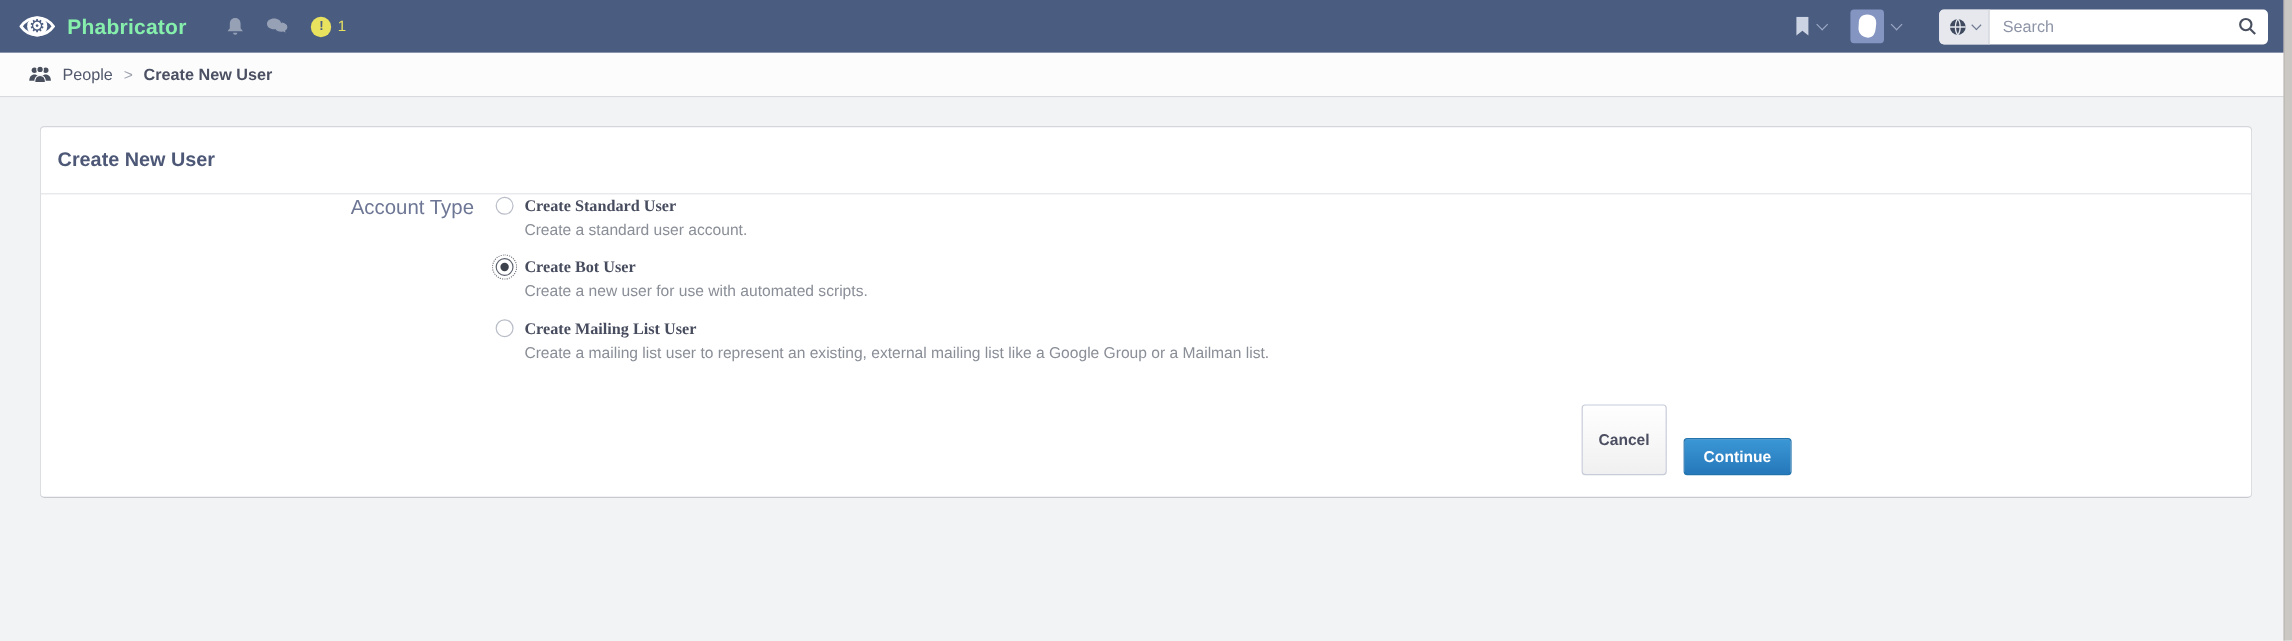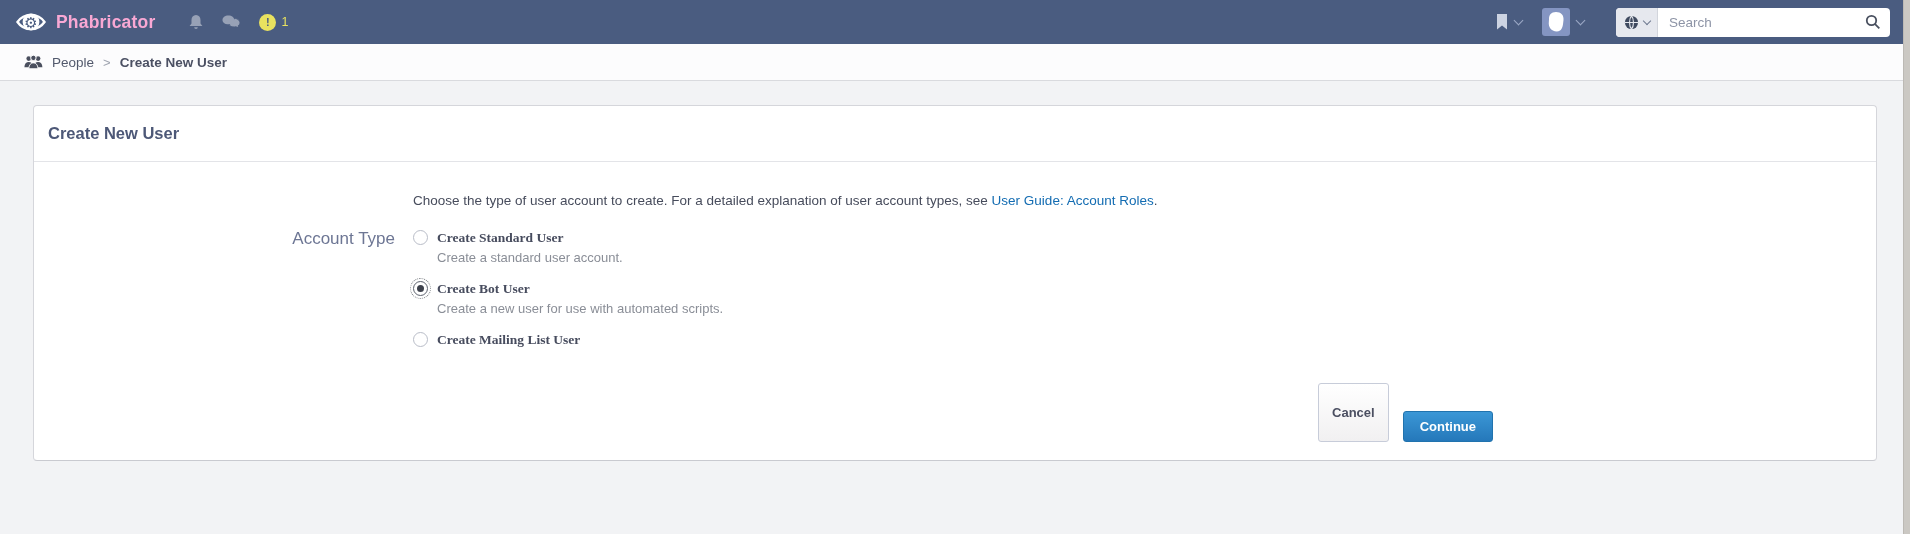--- a/index.html
+++ b/index.html
@@ -13,21 +13,21 @@
   .topbar {
     height:44px; background:#4a5c80; display:flex; align-items:center;
     padding:0 20px 0 16px;
   }
   .logo { width:30px; height:30px; position:relative; flex-shrink:0; }
   .logo svg { position:absolute; inset:0; }
   .logo-gear {
     position:absolute; inset:0; display:flex; align-items:center; justify-content:center;
     color:#4a5c80; font-size:15px; line-height:1;
   }
-  .brand { color:#f9a8d4; font-size:17.5px; font-weight:bold; letter-spacing:.2px; margin-left:10px;text-align:right; }
+  .brand { color:#86efac; font-size:17.5px; font-weight:bold; letter-spacing:.2px; margin-left:10px;text-align:right; }
   .tb-icons { display:flex; align-items:center; margin-left:24px; }
   .tb-icon { display:flex; align-items:center; padding:0 9px; cursor:pointer; }
   .alert-bubble {
     width:17px; height:17px; border-radius:50%; background:#e9e25f;
     display:flex; align-items:center; justify-content:center;
     color:#4a5c80; font-size:11px; font-weight:bold;
   }
   .alert-count { color:#e9e25f; font-size:12.5px; margin-left:5px; }
 
   .tb-right { margin-left:auto; display:flex; align-items:center; }
@@ -186,23 +186,20 @@
   <span class="crumb current">Create New User</span>
 </div>
 
 <div class="page">
   <div class="card">
     <div class="card-header">
       <span class="card-title">Create New User</span>
     </div>
     <div class="card-body">
       <div class="form-area">
-        <div class="intro">
-          <span>Choose the type of user account to create. For a detailed explanation of user account types, see </span><a>User Guide: Account Roles</a><span>.</span>
-        </div>
 
         <div class="frow">
           <div class="flabel">Account Type</div>
           <div class="fcontrol">
 
             <div class="option">
               <span class="radio"></span>
               <span class="opt-text">
                 <div class="opt-label">Create Standard User</div>
                 <div class="opt-caption">Create a standard user account.</div>
@@ -214,20 +211,21 @@
               <span class="opt-text">
                 <div class="opt-label">Create Bot User</div>
                 <div class="opt-caption">Create a new user for use with automated scripts.</div>
               </span>
             </div>
 
             <div class="option">
               <span class="radio"></span>
               <span class="opt-text">
                 <div class="opt-label">Create Mailing List User</div>
+                <div class="opt-caption">Create a mailing list user to represent an existing, external mailing list like a Google Group or a Mailman list.</div>
               </span>
             </div>
 
           </div>
         </div>
 
         <div class="buttons">
           <button class="btn btn-cancel">Cancel</button>
           <button class="btn btn-continue">Continue</button>
         </div>

